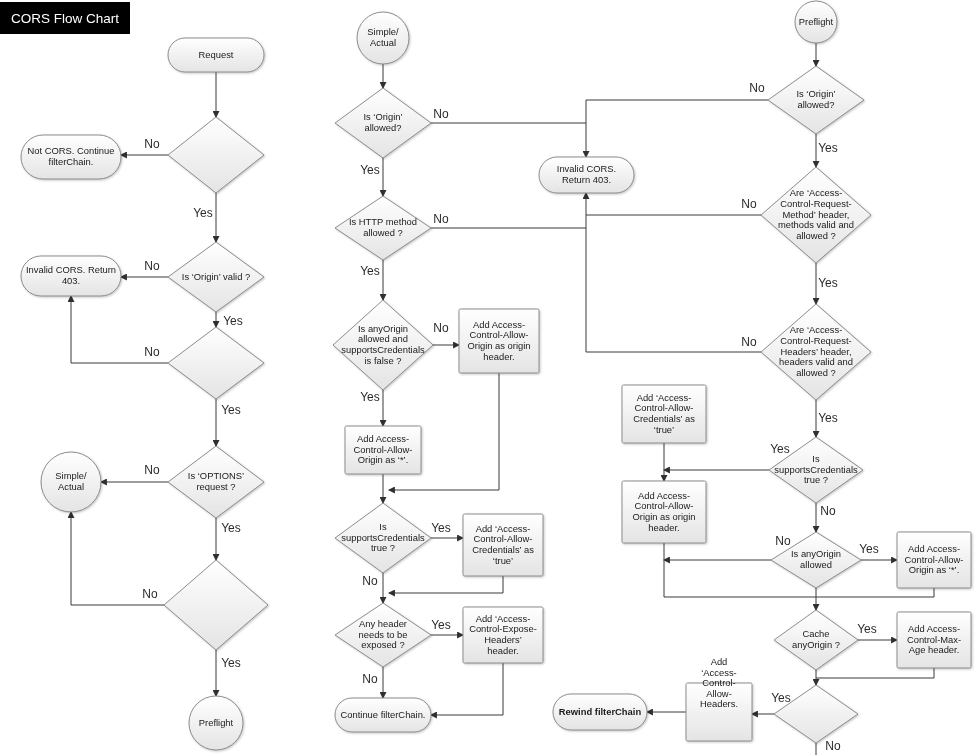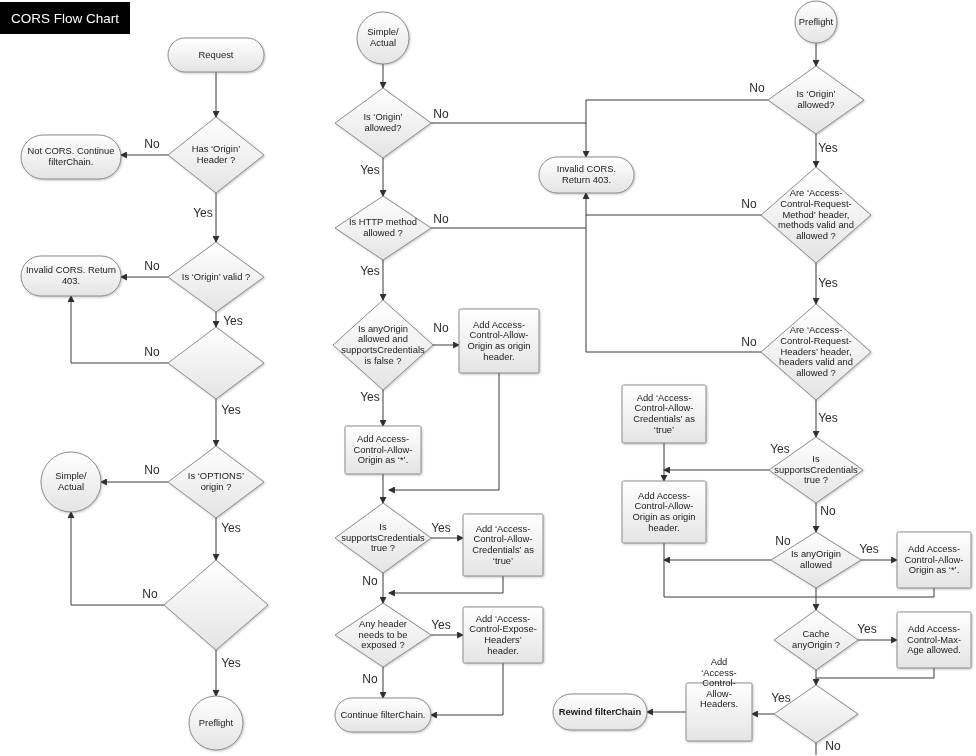--- a/index.html
+++ b/index.html
@@ -155,25 +155,24 @@
       <span class="edge-label" style="left: 828px; top: 283px;">Yes</span>
       <span class="edge-label" style="left: 828px; top: 418px;">Yes</span>
       <span class="edge-label" style="left: 780px; top: 449px;">Yes</span>
       <span class="edge-label" style="left: 828px; top: 511px;">No</span>
       <span class="edge-label" style="left: 869px; top: 549px;">Yes</span>
       <span class="edge-label" style="left: 783px; top: 541px;">No</span>
       <span class="edge-label" style="left: 867px; top: 629px;">Yes</span>
       <span class="edge-label" style="left: 781px; top: 698px;">Yes</span>
       <span class="edge-label" style="left: 833px; top: 746px;">No</span>
       <div class="node-label" style="left: 171px; top: 38px; width: 90px; height: 34px; white-space: nowrap;">Request</div>
-      <div class="node-label" style="left: 181px; top: 117px; width: 70px; height: 76px;">Has ‘Origin’ Header ?</div>
       <div class="node-label" style="left: 24px; top: 135px; width: 94px; height: 44px;">Not CORS. Continue filterChain.</div>
       <div class="node-label" style="left: 181px; top: 242px; width: 70px; height: 70px;">Is ‘Origin’ valid ?</div>
       <div class="node-label" style="left: 24px; top: 256px; width: 94px; height: 40px;">Invalid CORS. Return 403.</div>
-      <div class="node-label" style="left: 181px; top: 446px; width: 70px; height: 72px;">Is ‘OPTIONS’ origin ?</div>
+      <div class="node-label" style="left: 181px; top: 446px; width: 70px; height: 72px;">Is ‘OPTIONS’ request ?</div>
       <div class="node-label" style="left: 49px; top: 452px; width: 44px; height: 60px;">Simple/ Actual</div>
       <div class="node-label" style="left: 197px; top: 696px; width: 38px; height: 54px;">Preflight</div>
       <div class="node-label" style="left: 365px; top: 12px; width: 36px; height: 52px;">Simple/ Actual</div>
       <div class="node-label" style="left: 348px; top: 88px; width: 70px; height: 70px;">Is ‘Origin’ allowed?</div>
       <div class="node-label" style="left: 542px; top: 157px; width: 89px; height: 36px;">Invalid CORS. Return 403.</div>
       <div class="node-label" style="left: 348px; top: 196px; width: 70px; height: 64px;">Is HTTP method allowed ?</div>
       <div class="node-label" style="left: 346px; top: 300px; width: 74px; height: 90px;">Is anyOrigin allowed and supportsCredentials is false ?</div>
       <div class="node-label" style="left: 465px; top: 309px; width: 68px; height: 64px;">Add Access-Control-Allow-Origin as origin header.</div>
       <div class="node-label" style="left: 351px; top: 426px; width: 64px; height: 48px;">Add Access-Control-Allow-Origin as ‘*’.</div>
       <div class="node-label" style="left: 348px; top: 503px; width: 70px; height: 70px;">Is supportsCredentials true ?</div>
@@ -184,21 +183,21 @@
       <div class="node-label" style="left: 803px; top: 1px; width: 26px; height: 42px;">Preflight</div>
       <div class="node-label" style="left: 781px; top: 66px; width: 70px; height: 68px;">Is ‘Origin’ allowed?</div>
       <div class="node-label" style="left: 774px; top: 167px; width: 84px; height: 96px;">Are ‘Access-Control-Request-Method’ header, methods valid and allowed ?</div>
       <div class="node-label" style="left: 774px; top: 304px; width: 84px; height: 96px;">Are ‘Access-Control-Request-Headers’ header, headers valid and allowed ?</div>
       <div class="node-label" style="left: 628px; top: 385px; width: 72px; height: 58px;">Add ‘Access-Control-Allow-Credentials’ as ‘true’</div>
       <div class="node-label" style="left: 782px; top: 437px; width: 68px; height: 66px;">Is supportsCredentials true ?</div>
       <div class="node-label" style="left: 628px; top: 481px; width: 72px; height: 62px;">Add Access-Control-Allow-Origin as origin header.</div>
       <div class="node-label" style="left: 784px; top: 532px; width: 64px; height: 56px;">Is anyOrigin allowed</div>
       <div class="node-label" style="left: 903px; top: 532px; width: 62px; height: 56px;">Add Access-Control-Allow-Origin as ‘*’.</div>
       <div class="node-label" style="left: 787px; top: 610px; width: 58px; height: 60px;">Cache anyOrigin ?</div>
-      <div class="node-label" style="left: 903px; top: 612px; width: 62px; height: 56px;">Add Access-Control-Max-Age allowed.</div>
+      <div class="node-label" style="left: 903px; top: 612px; width: 62px; height: 56px;">Add Access-Control-Max-Age header.</div>
       <div class="node-label" style="left: 692px; top: 658px; width: 54px; height: 51px;">Add ‘Access-Control-Allow-Headers.</div>
       <div class="node-label" style="left: 556px; top: 694px; width: 88px; height: 36px; white-space: nowrap; font-weight: bold;">Rewind filterChain</div>
     </div>
 
   <div class="title-box">
     <span>CORS Flow Chart</span>
   </div>
 </div>
 
 </body></html>

